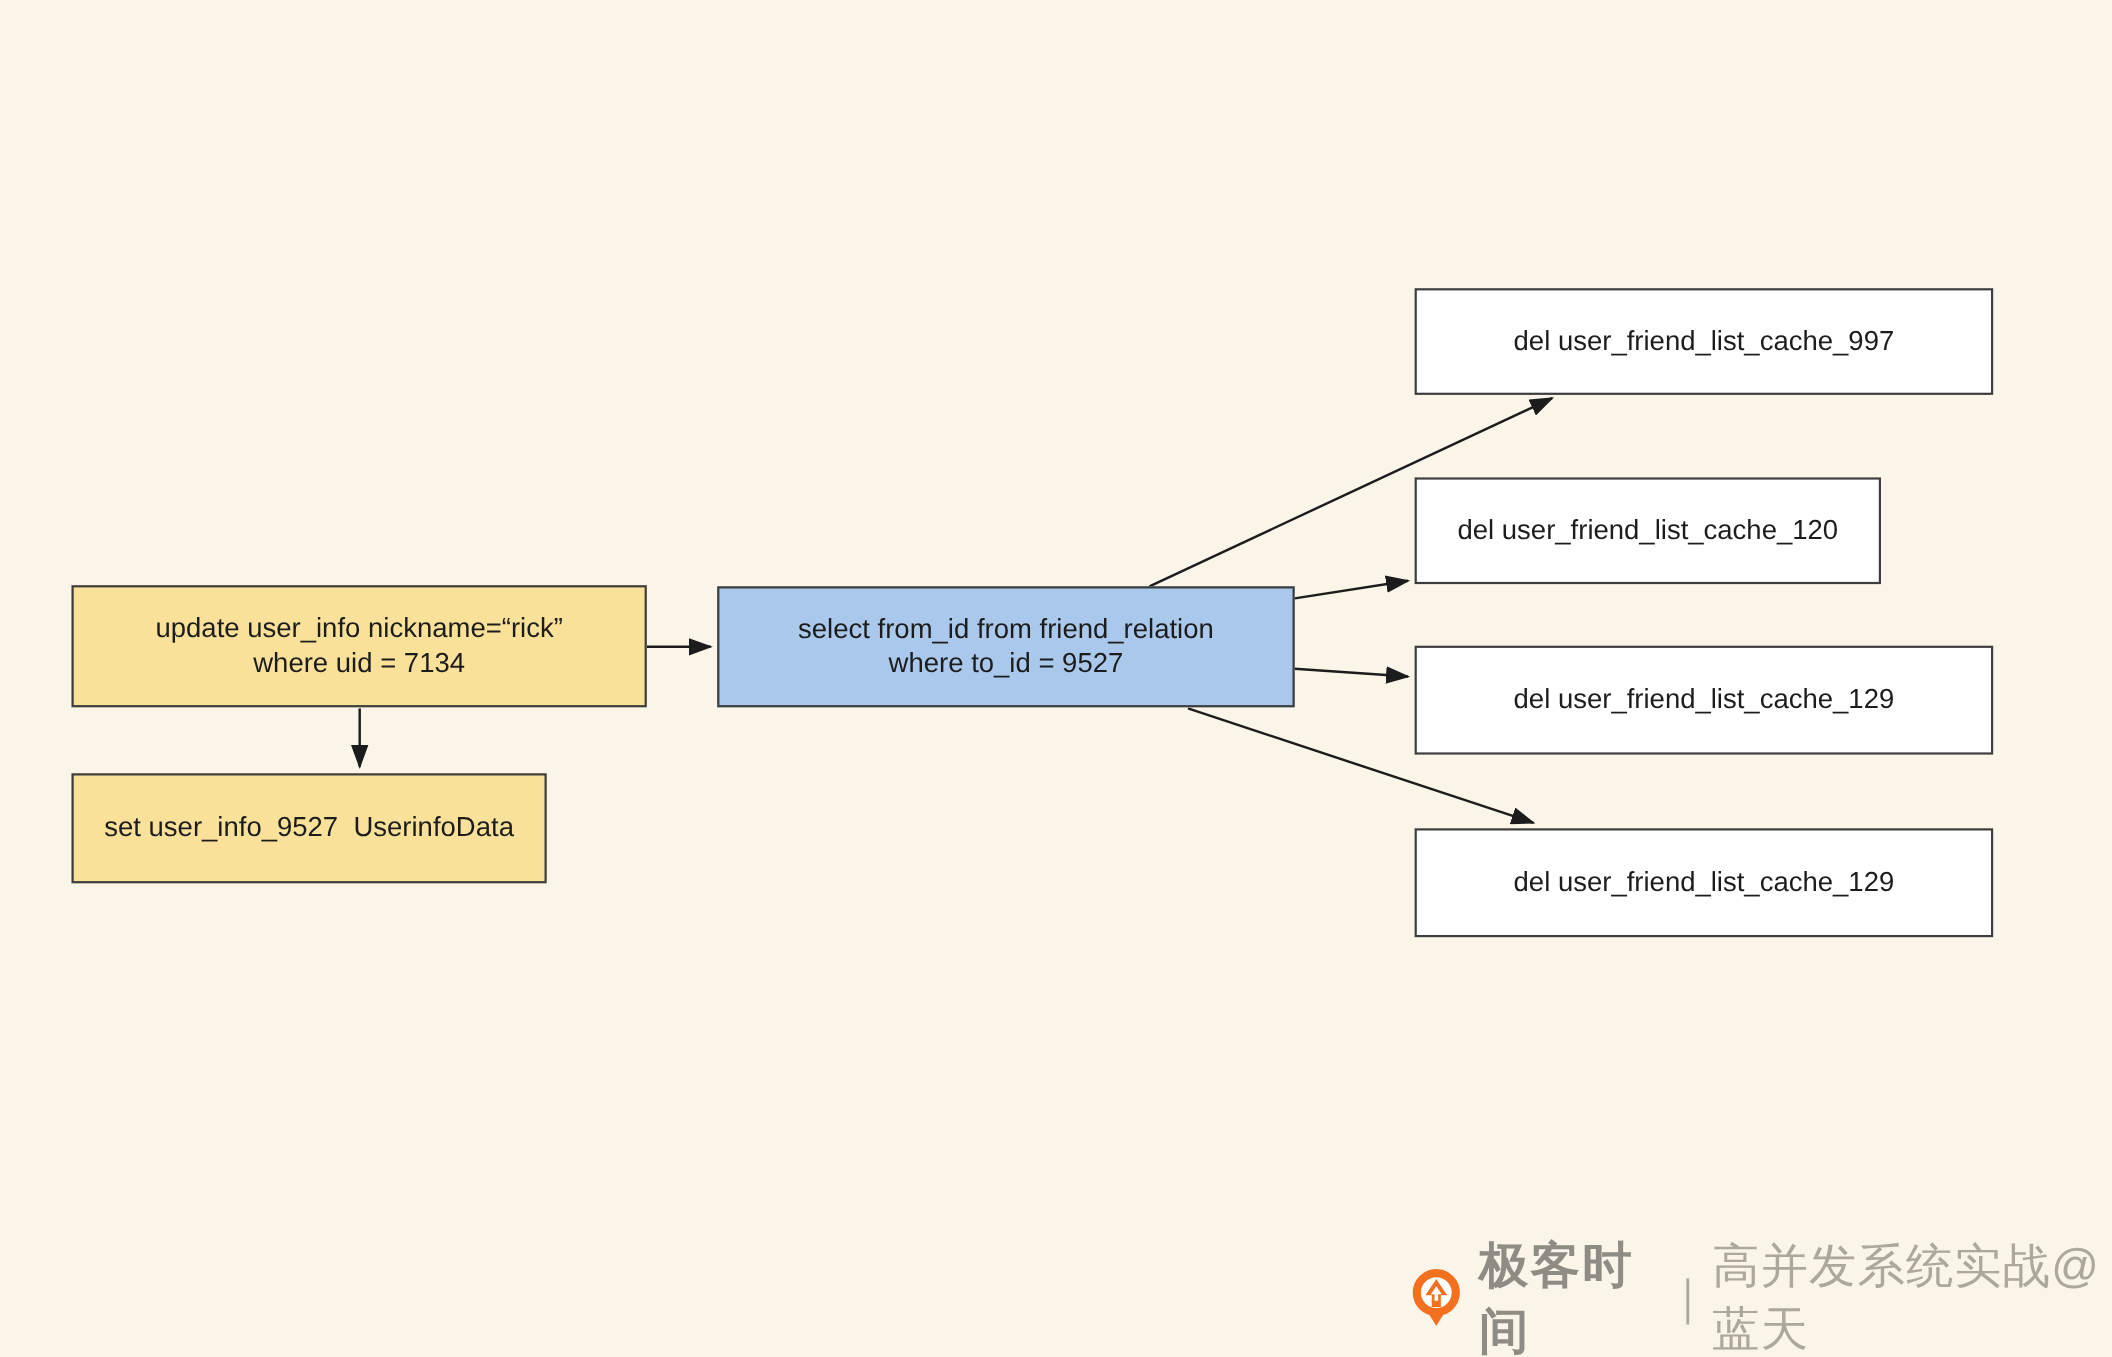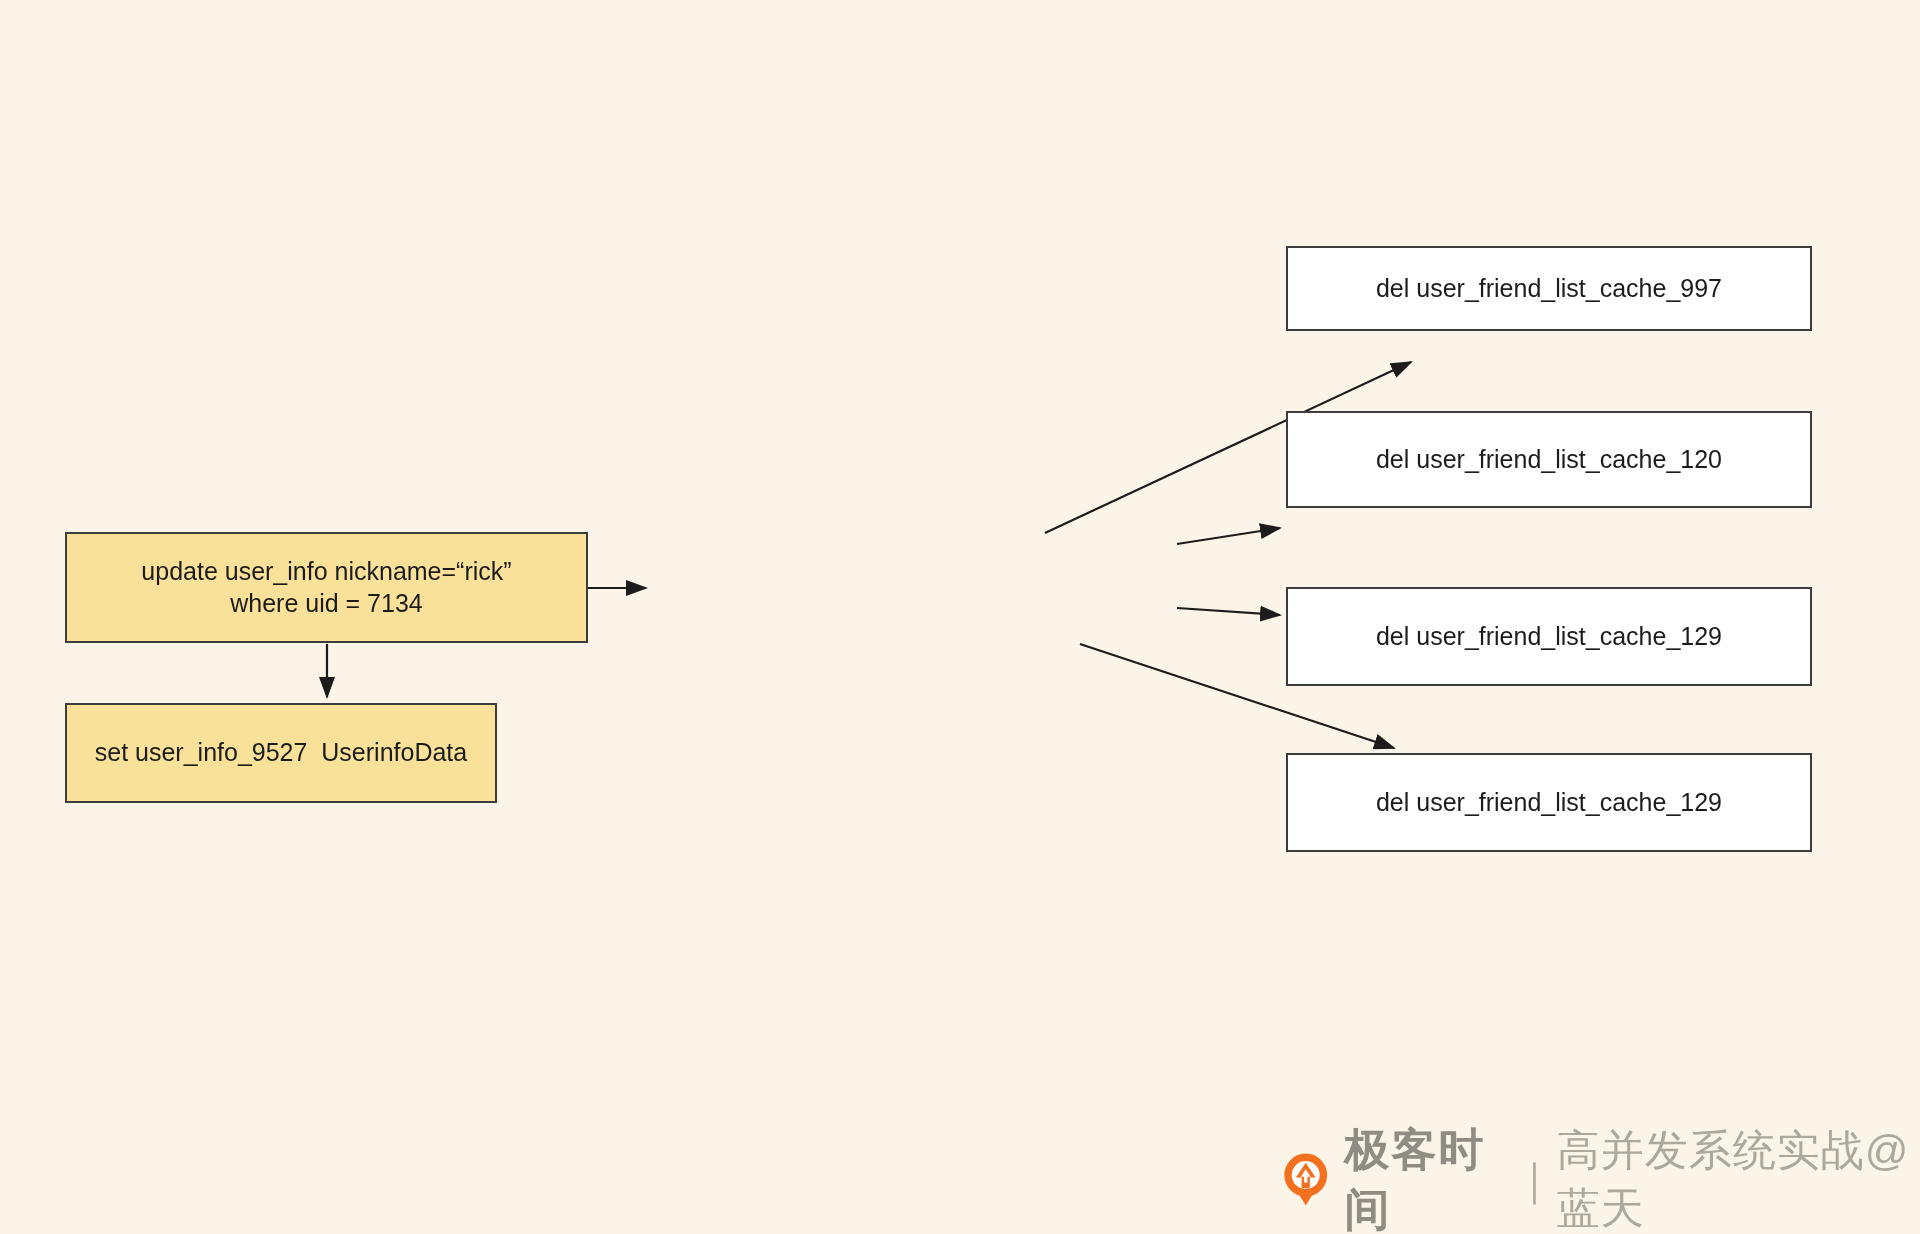--- a/index.html
+++ b/index.html
@@ -90,26 +90,30 @@
 
   <div class="node node--yellow" style="left:65px;top:532px;width:523px;height:111px">
     <span>update user_info nickname=“rick”
 where uid = 7134</span>
   </div>
 
   <div class="node node--yellow" style="left:65px;top:703px;width:432px;height:100px">
     <span>set user_info_9527  UserinfoData</span>
   </div>
 
+  <div class="node node--blue" style="left:652px;top:533px;width:525px;height:110px">
+    <span>select from_id from friend_relation
+where to_id = 9527</span>
+  </div>
 
-  <div class="node node--white" style="left:1286px;top:246px;width:526px;height:85px">
+  <div class="node node--white" style="left:1286px;top:262px;width:526px;height:97px">
     <span>del user_friend_list_cache_997</span>
   </div>
 
-  <div class="node node--white" style="left:1286px;top:411px;width:526px;height:97px">
+  <div class="node node--white" style="left:1286px;top:434px;width:424px;height:97px">
     <span>del user_friend_list_cache_120</span>
   </div>
 
   <div class="node node--white" style="left:1286px;top:587px;width:526px;height:99px">
     <span>del user_friend_list_cache_129</span>
   </div>
 
   <div class="node node--white" style="left:1286px;top:753px;width:526px;height:99px">
     <span>del user_friend_list_cache_129</span>
   </div>

